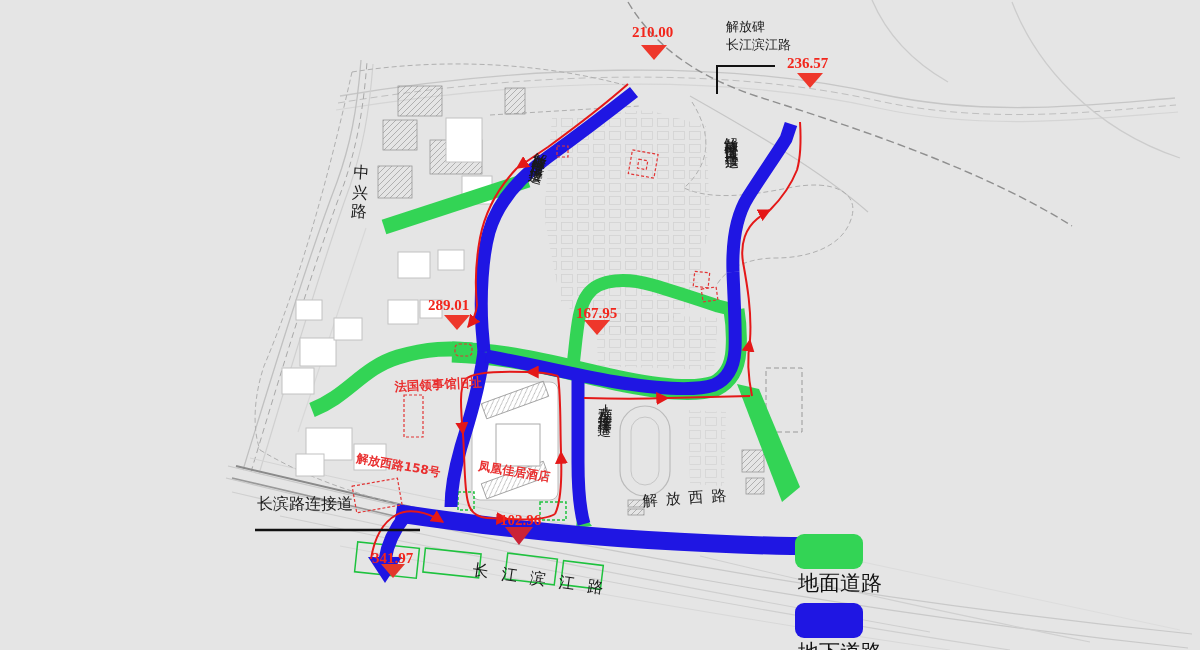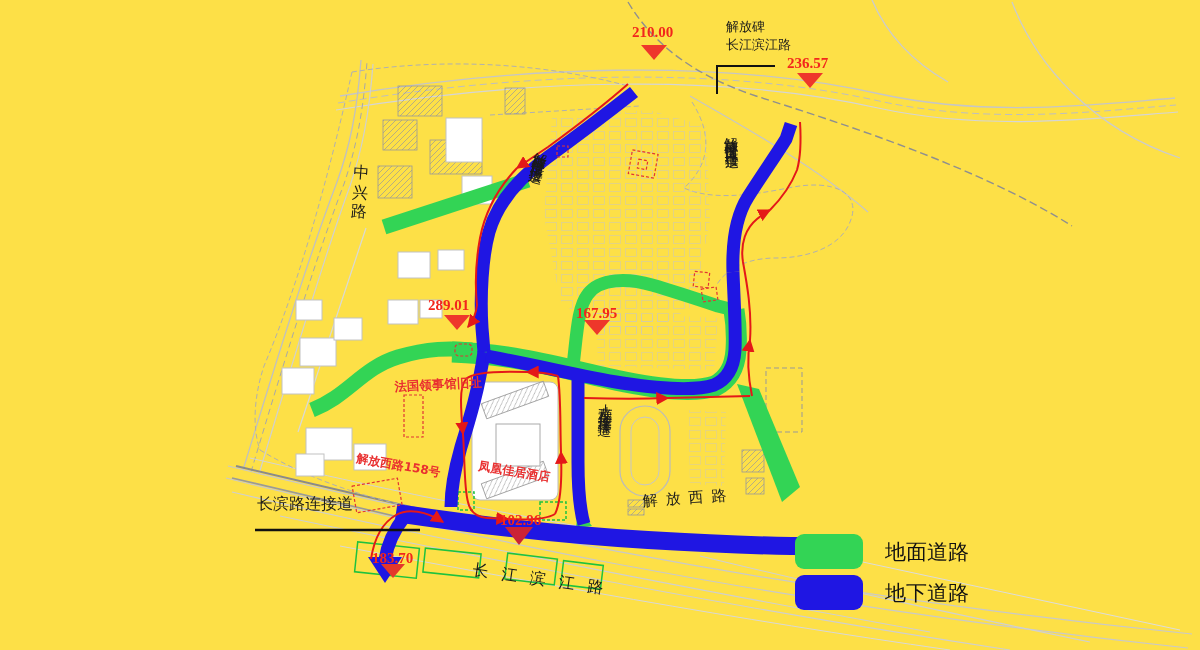--- a/index.html
+++ b/index.html
@@ -1,28 +1,28 @@
 <!DOCTYPE html>
 <html><head>
 <meta charset="utf-8">
 <style>
   html,body{margin:0;padding:0;background:#fff;}
-  #stage{position:relative;width:1200px;height:650px;background:#fde047;overflow:hidden;
+  #stage{position:relative;width:1200px;height:650px;background:#e5e5e5;overflow:hidden;
          font-family:"DejaVu Sans",sans-serif;}
   #stage svg{position:absolute;left:0;top:0;}
   .txt{position:absolute;white-space:nowrap;color:#1a1a1a;}
   .vtext{writing-mode:vertical-rl;}
   .elev-num{font-family:"Liberation Serif",serif;color:#f2261c;font-size:15px;font-weight:bold;}
   .red-site{color:#e93030;font-size:12px;font-weight:bold;}
   .tri{position:absolute;width:0;height:0;}
   .tri-std{border-left:13px solid transparent;border-right:13px solid transparent;border-top:15px solid #ee372b;}
   .tri-big{border-left:14px solid transparent;border-right:14px solid transparent;border-top:18px solid #cb2336;}
   .tri-sm{border-left:12px solid transparent;border-right:12px solid transparent;border-top:14px solid #e3372b;}
   .legend{position:absolute;left:795px;top:534px;}
-  .legend-row{display:flex;align-items:center;margin-bottom:6px;}
+  .legend-row{display:flex;align-items:center;margin-bottom:6px;flex-direction:column;}
   .swatch{width:68px;height:35px;border-radius:9px;margin-right:22px;}
   .sw-green{background:#33d455;}
   .sw-blue{background:#1f16e3;}
   .legend-label{font-size:21px;color:#111;}
 </style>
 </head>
 <body>
 
 <div id="stage">
 
@@ -206,21 +206,21 @@
 
 <div class="txt elev-num" style="left:428px;top:297px;">289.01</div>
 <div class="tri tri-std" style="left:444px;top:315px;"></div>
 
 <div class="txt elev-num" style="left:576px;top:305px;">167.95</div>
 <div class="tri tri-std" style="left:584px;top:320px;"></div>
 
 <div class="txt elev-num" style="left:500px;top:512px;">102.96</div>
 <div class="tri tri-big" style="left:505px;top:527px;"></div>
 
-<div class="txt elev-num" style="left:372px;top:550px;">183.70</div>
+<div class="txt elev-num" style="left:372px;top:550px;">341.97</div>
 <div class="tri tri-sm" style="left:381px;top:564px;"></div>
 
 <div class="txt" style="left:726px;top:18px;font-size:13px;line-height:1.35;">
   <div>解放碑</div>
   <div>长江滨江路</div>
 </div>
 
 <div class="txt vtext" style="left:352px;top:150px;font-size:16px;letter-spacing:20px;transform:rotate(4deg);transform-origin:top left;">中兴路</div>
 
 <div class="txt vtext" style="left:536px;top:140px;font-size:14px;letter-spacing:2px;transform:rotate(14deg);transform-origin:top left;">解放碑环道出口连接道</div>

